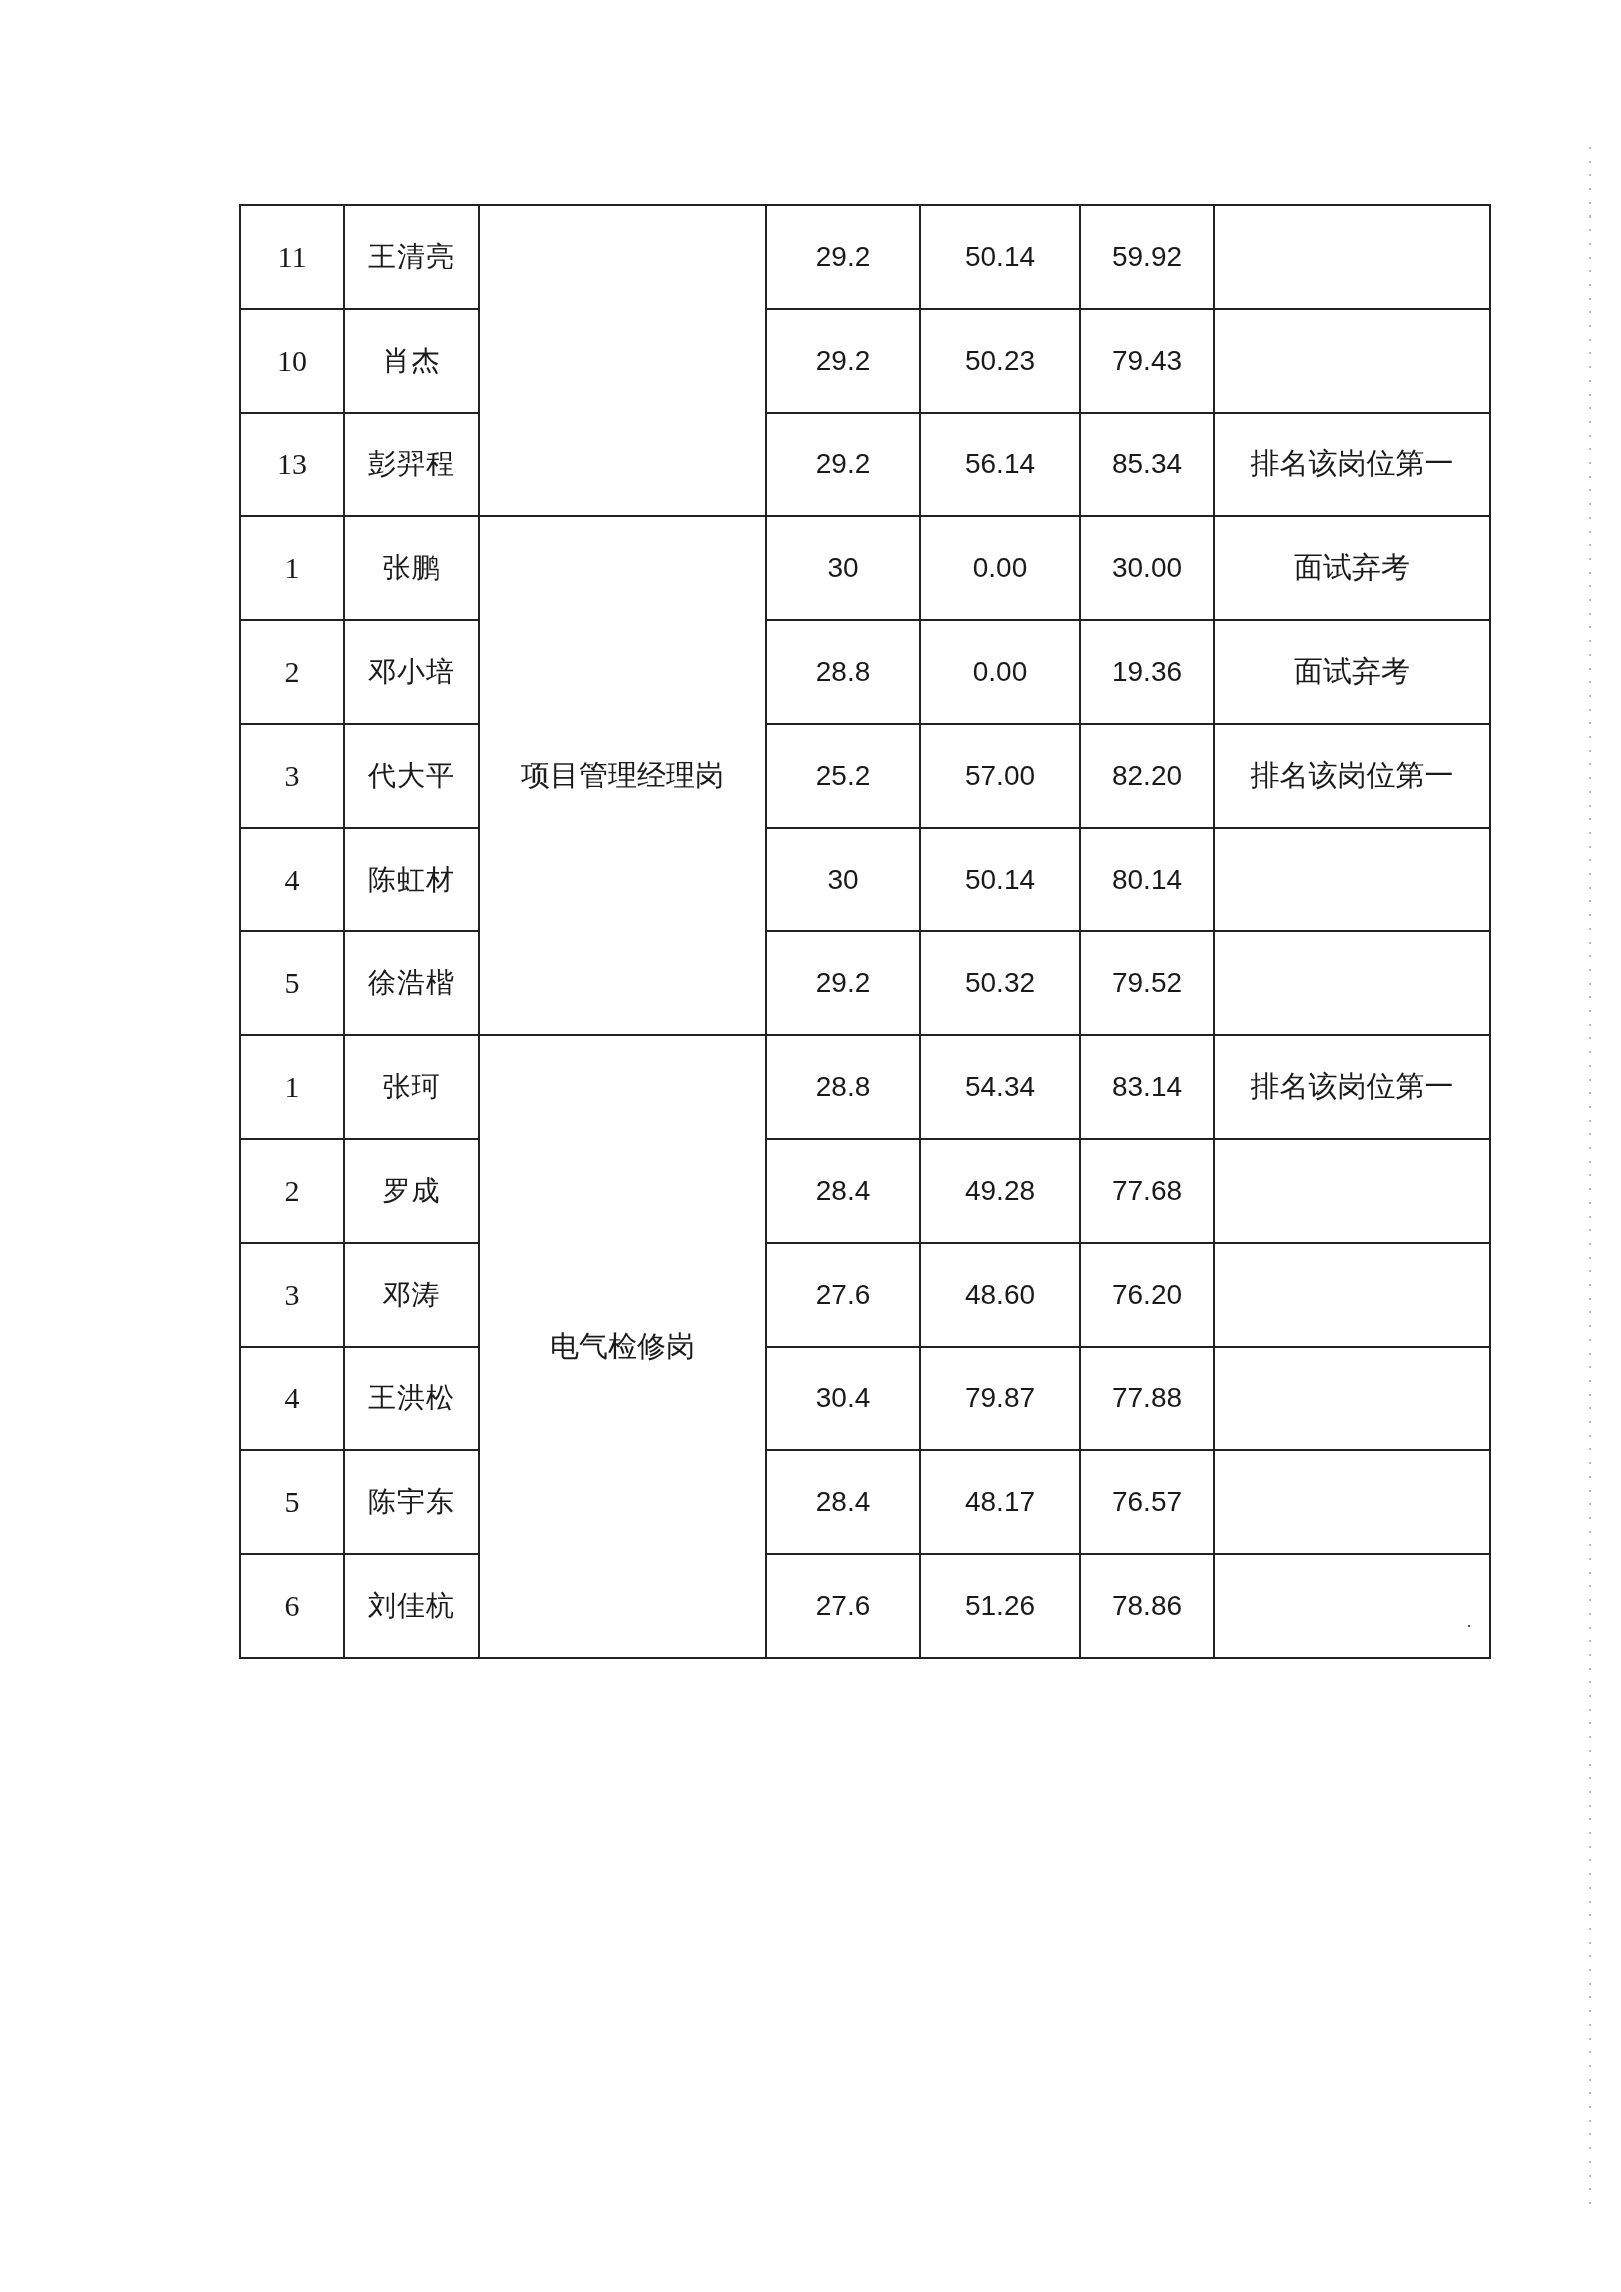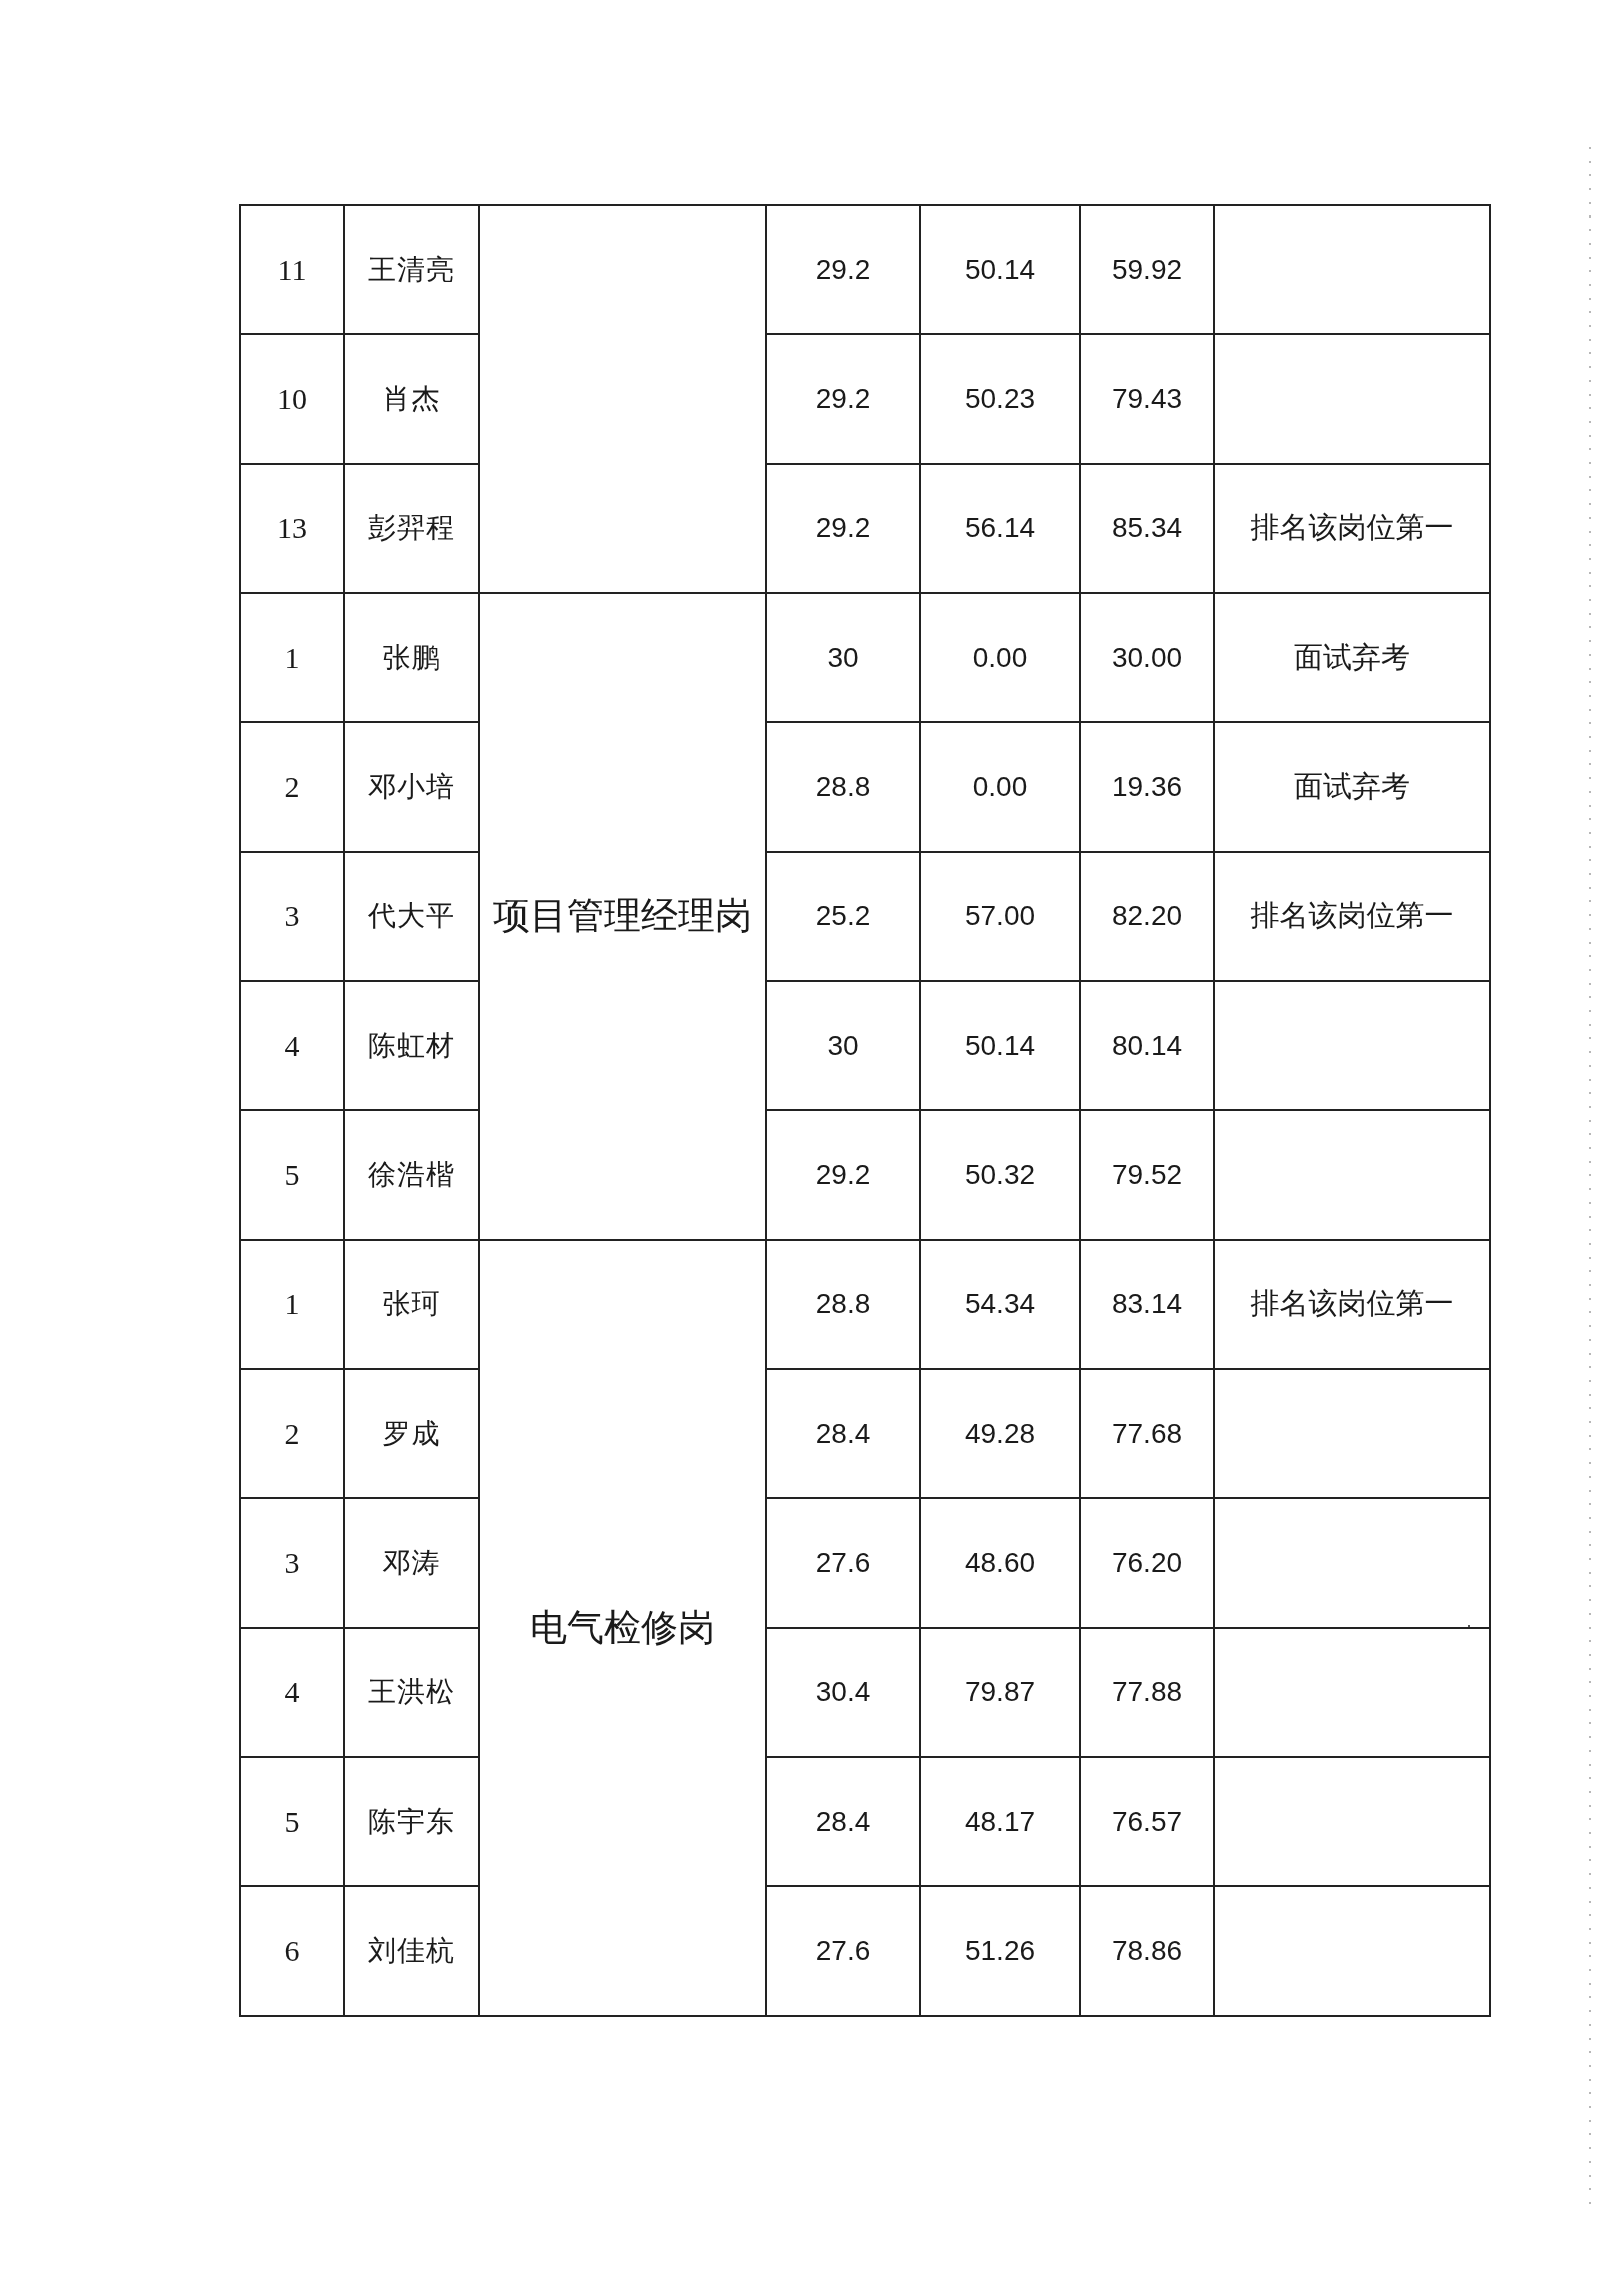--- a/index.html
+++ b/index.html
@@ -1,25 +1,25 @@
 <!DOCTYPE html>
 <html><head>
 <meta charset="utf-8">
 <style>
   html, body { margin:0; padding:0; background:#ffffff; }
   body { width:1621px; height:2293px; position:relative; overflow:hidden;
          font-family:"DejaVu Serif","Liberation Serif",serif; color:#1a1a1a; }
-  .page-table { position:absolute; left:239px; top:204px; width:1251px; height:1813px;
+  .page-table { position:absolute; left:239px; top:204px; width:1251px; height:1455px;
                 border-collapse:collapse; table-layout:fixed; }
   .page-table td { border:2px solid #222; text-align:center; vertical-align:middle;
                    font-size:30px; padding:0; height:95px; }
   .page-table td.num { font-family:Liberation Sans, sans-serif; font-size:28px; letter-spacing:0px; }
   .page-table td.seq { font-family:"Liberation Serif","DejaVu Serif",serif; font-size:30px; }
   .page-table td.name { font-size:28px; letter-spacing:1px;margin-top:36px; }
-  .page-table td.post { font-size:37px; }
+  .page-table td.post { font-size:29px; }
   .page-table td.remark { font-size:29px;margin-top:16px; }
   .scan-edge { position:absolute; left:1589px; top:147px; width:2px; height:2058px;
                background:repeating-linear-gradient(to bottom,#888 0 2px,transparent 2px 13.7px); opacity:.6; }
   .speck { position:absolute; width:2px; height:2px; background:#555; }
 </style>
 </head>
 <body>
 
 <table class="page-table">
   <colgroup>

